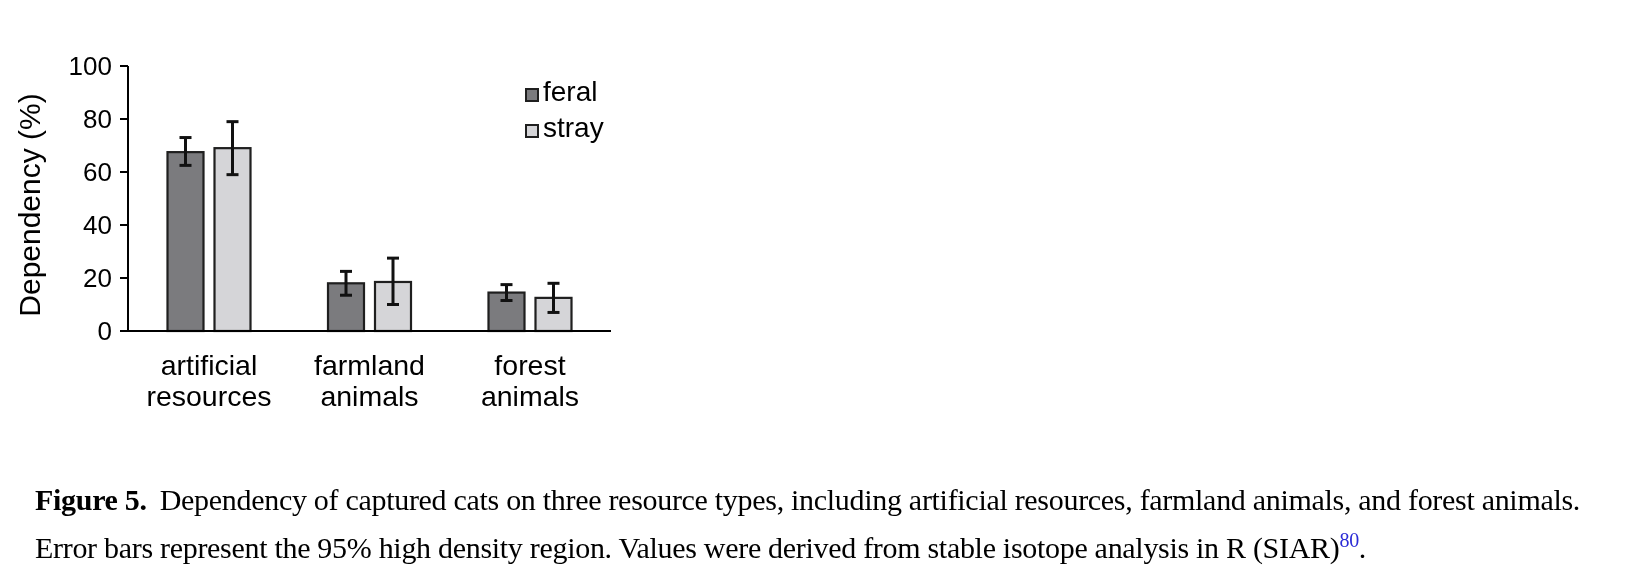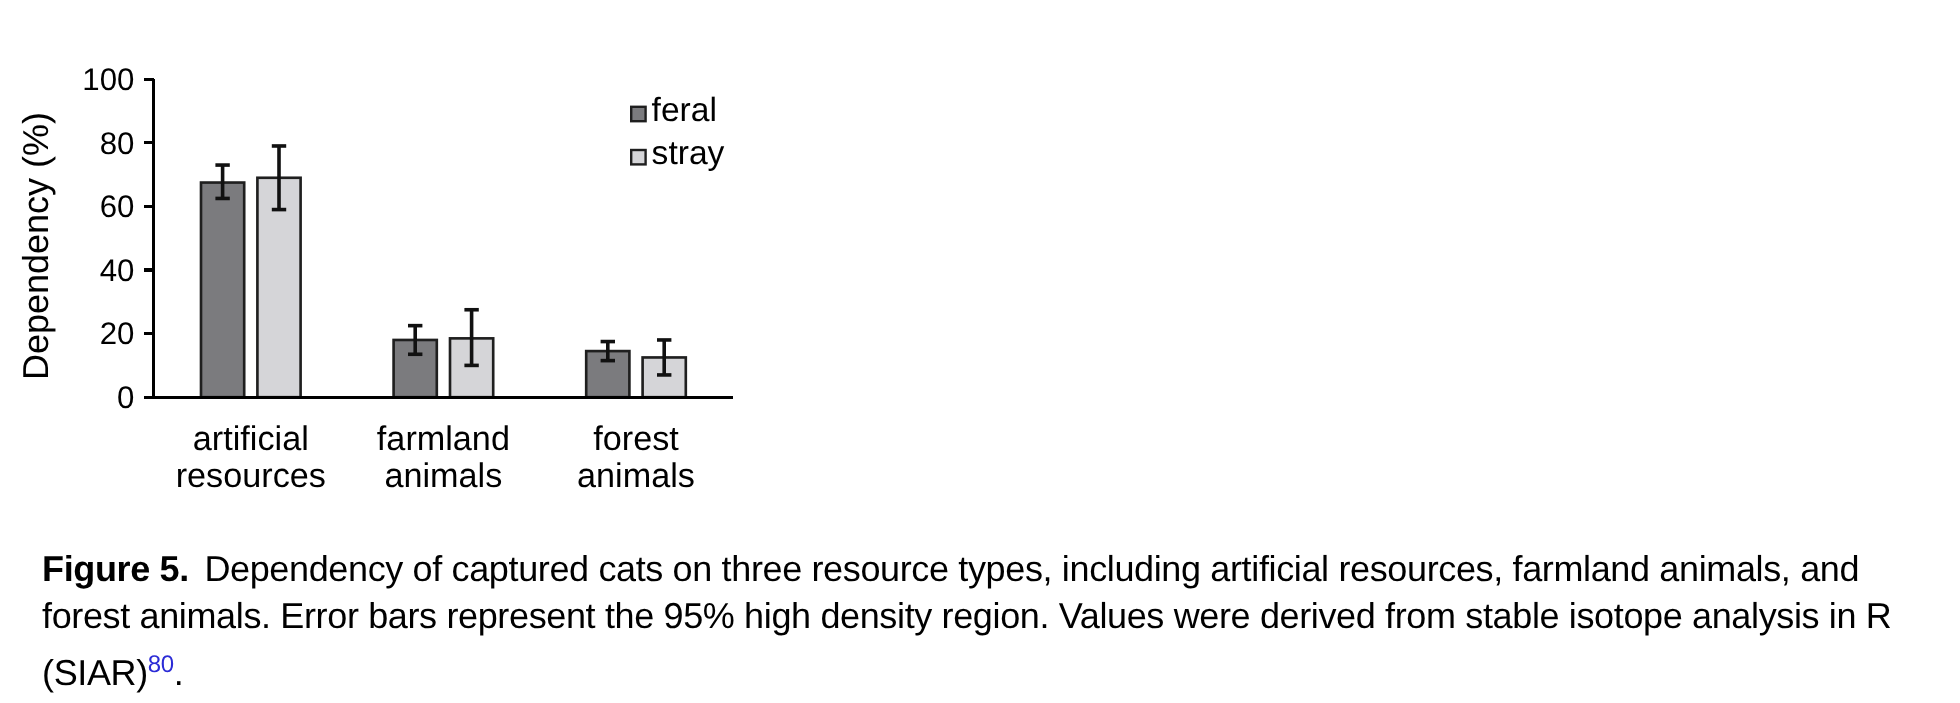--- a/index.html
+++ b/index.html
@@ -21,23 +21,23 @@
   }
   svg.chart {
     position: absolute;
     left: 0;
     top: 0;
     font-family: "Liberation Sans", sans-serif;
   }
   .caption {
     position: absolute;
     left: 35px;
-    top: 425px;
+    top: 450px;
     width: 1592px;
-    font-family: Liberation Sans, sans-serif;
+    font-family: Liberation Serif, serif;
     font-size: 30px;
     line-height: 39px;
     letter-spacing: -0.3px;
     color: #000000;
     text-align: left;
   }
   .cap-label {
     font-weight: bold;
     margin-right: 13px;
   }

